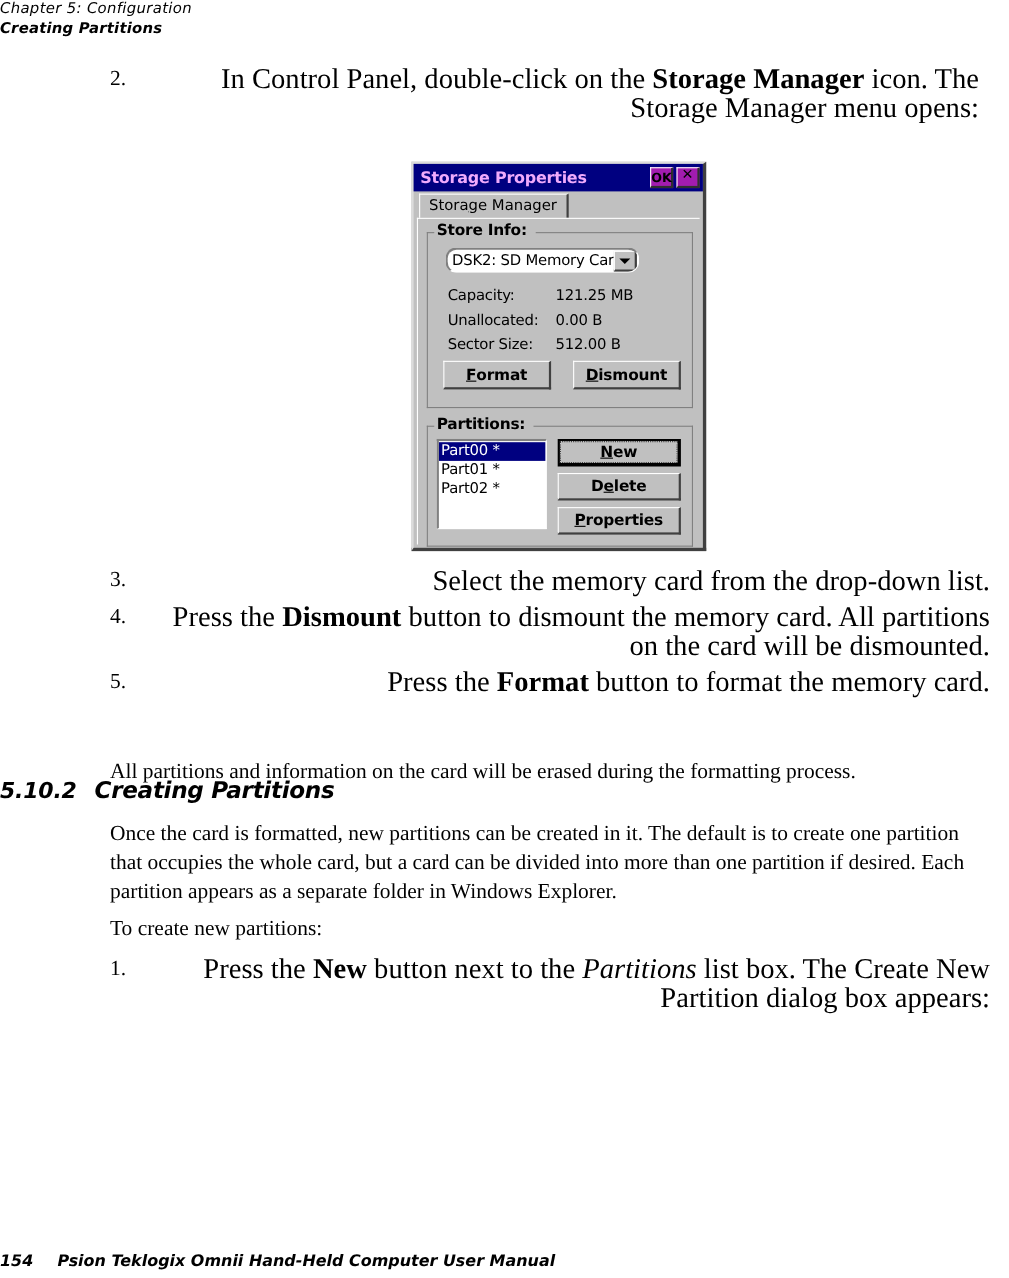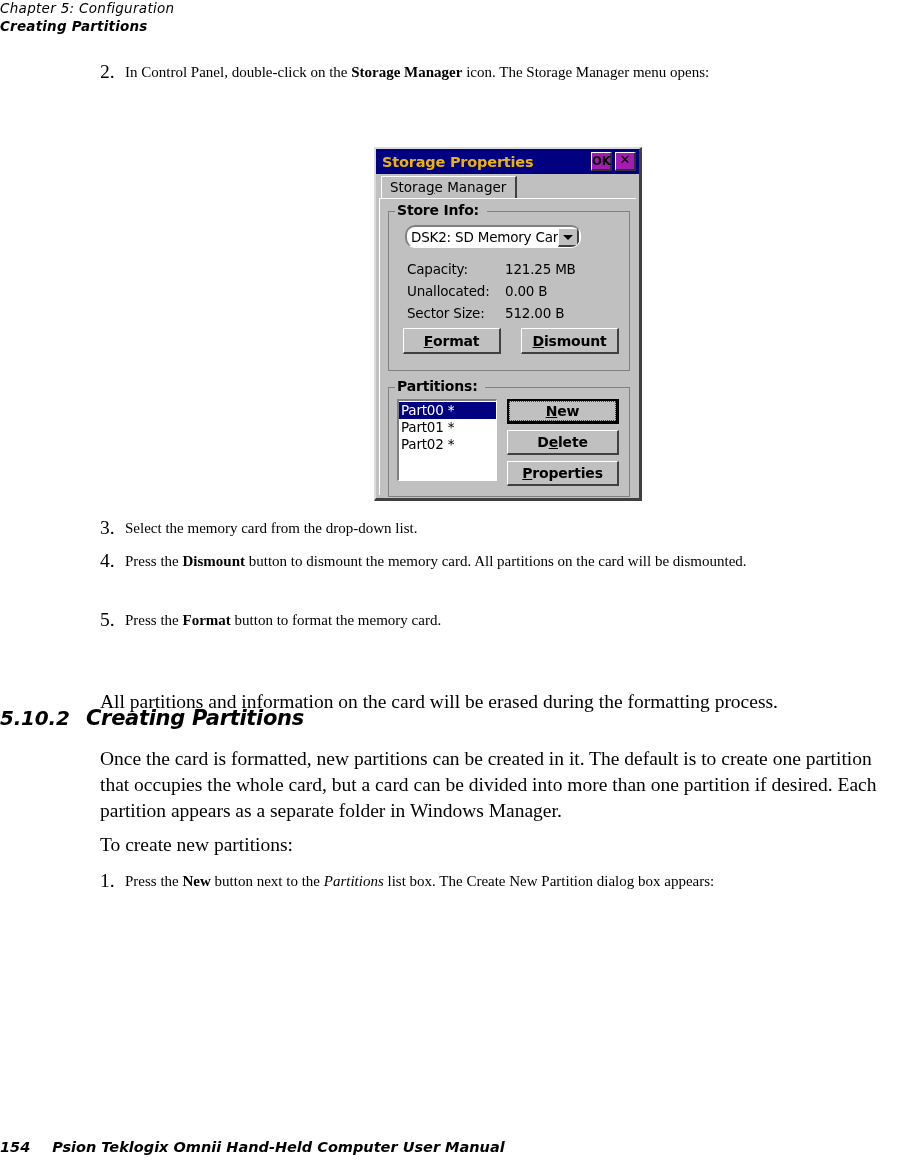--- a/index.html
+++ b/index.html
@@ -53,23 +53,23 @@
     position: absolute;
     left: 0px;
     top: 0px;
     width: 34px;
     text-align: left;
     font-size: 19.5px;
     line-height: 26px;
   }
   .step-body {
     margin-left: 25px;
-    font-size: 15px;
+    font-size: 26px;
     line-height: 26px;
-    text-align: left;
+    text-align: right;
   }
   .para {
     position: absolute;
     font-size: 19.5px;
     line-height: 26px;
     text-align: left;
   }
   b.bold { font-weight: bold; }
   i.ital { font-style: italic; }
 
@@ -130,21 +130,21 @@
     position: absolute;
     left: 0px;
     top: 0px;
     right: 0px;
     height: 25px;
     background: #000080;
     display: flex;
     align-items: center;
   }
   .ce-title {
-    color: #eab308;
+    color: #f0abfc;
     font-size: 14.5px;
     font-weight: bold;
     margin-left: 6px;
     letter-spacing: -0.2px;
     white-space: nowrap;
     flex: 1 1 auto;
   }
   .ce-tbtn {
     width: 21px;
     height: 19px;
@@ -457,21 +457,21 @@
   <div class="step-body"><span>Press the </span><b class="bold">Format</b><span> button to format the memory card.</span></div>
 </div>
 
 <div class="para" style="left:100px; top:689px; width:800px;">All partitions and information on the card will be erased during the formatting process.</div>
 
 <div class="sec-head" style="left:0px; top:706px; width:500px; height:28px;">
   <span class="sec-num">5.10.2</span>
   <span class="sec-title">Creating Partitions</span>
 </div>
 
-<div class="para" style="left:100px; top:746px; width:805px;">Once the card is formatted, new partitions can be created in it. The default is to create one partition that occupies the whole card, but a card can be divided into more than one partition if desired. Each partition appears as a separate folder in Windows Manager.</div>
+<div class="para" style="left:100px; top:746px; width:805px;">Once the card is formatted, new partitions can be created in it. The default is to create one partition that occupies the whole card, but a card can be divided into more than one partition if desired. Each partition appears as a separate folder in Windows Explorer.</div>
 
 <div class="para" style="left:100px; top:832px; width:805px;">To create new partitions:</div>
 
 <div class="step" id="step-bottom" style="left:100px; top:868px; width:800px;">
   <span class="step-num">1.</span>
   <div class="step-body"><span>Press the </span><b class="bold">New</b><span> button next to the </span><i class="ital">Partitions</i><span> list box. The Create New Partition dialog box appears:</span></div>
 </div>
 
 <div class="footer">
   <span class="pg">154</span><span>Psion Teklogix Omnii Hand-Held Computer User Manual</span>

